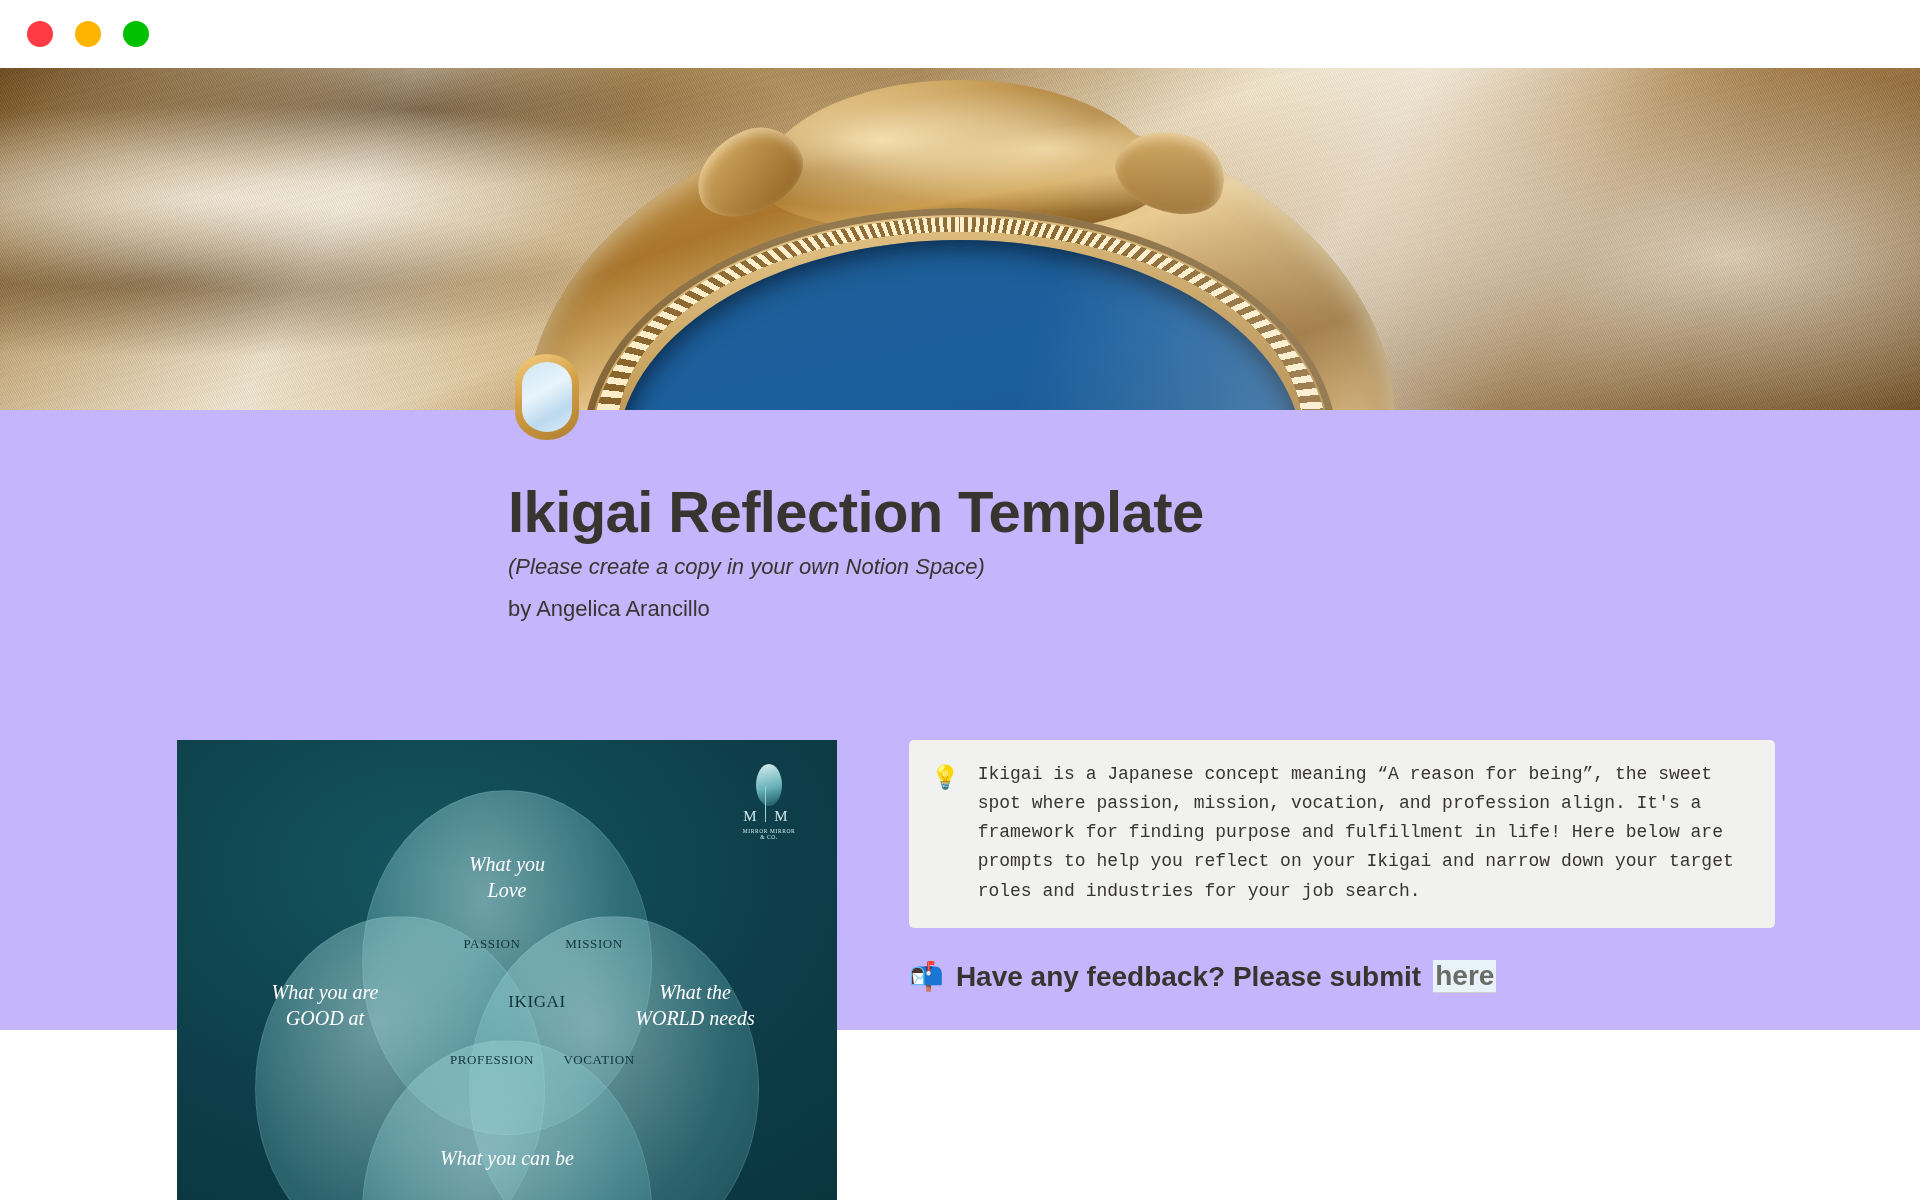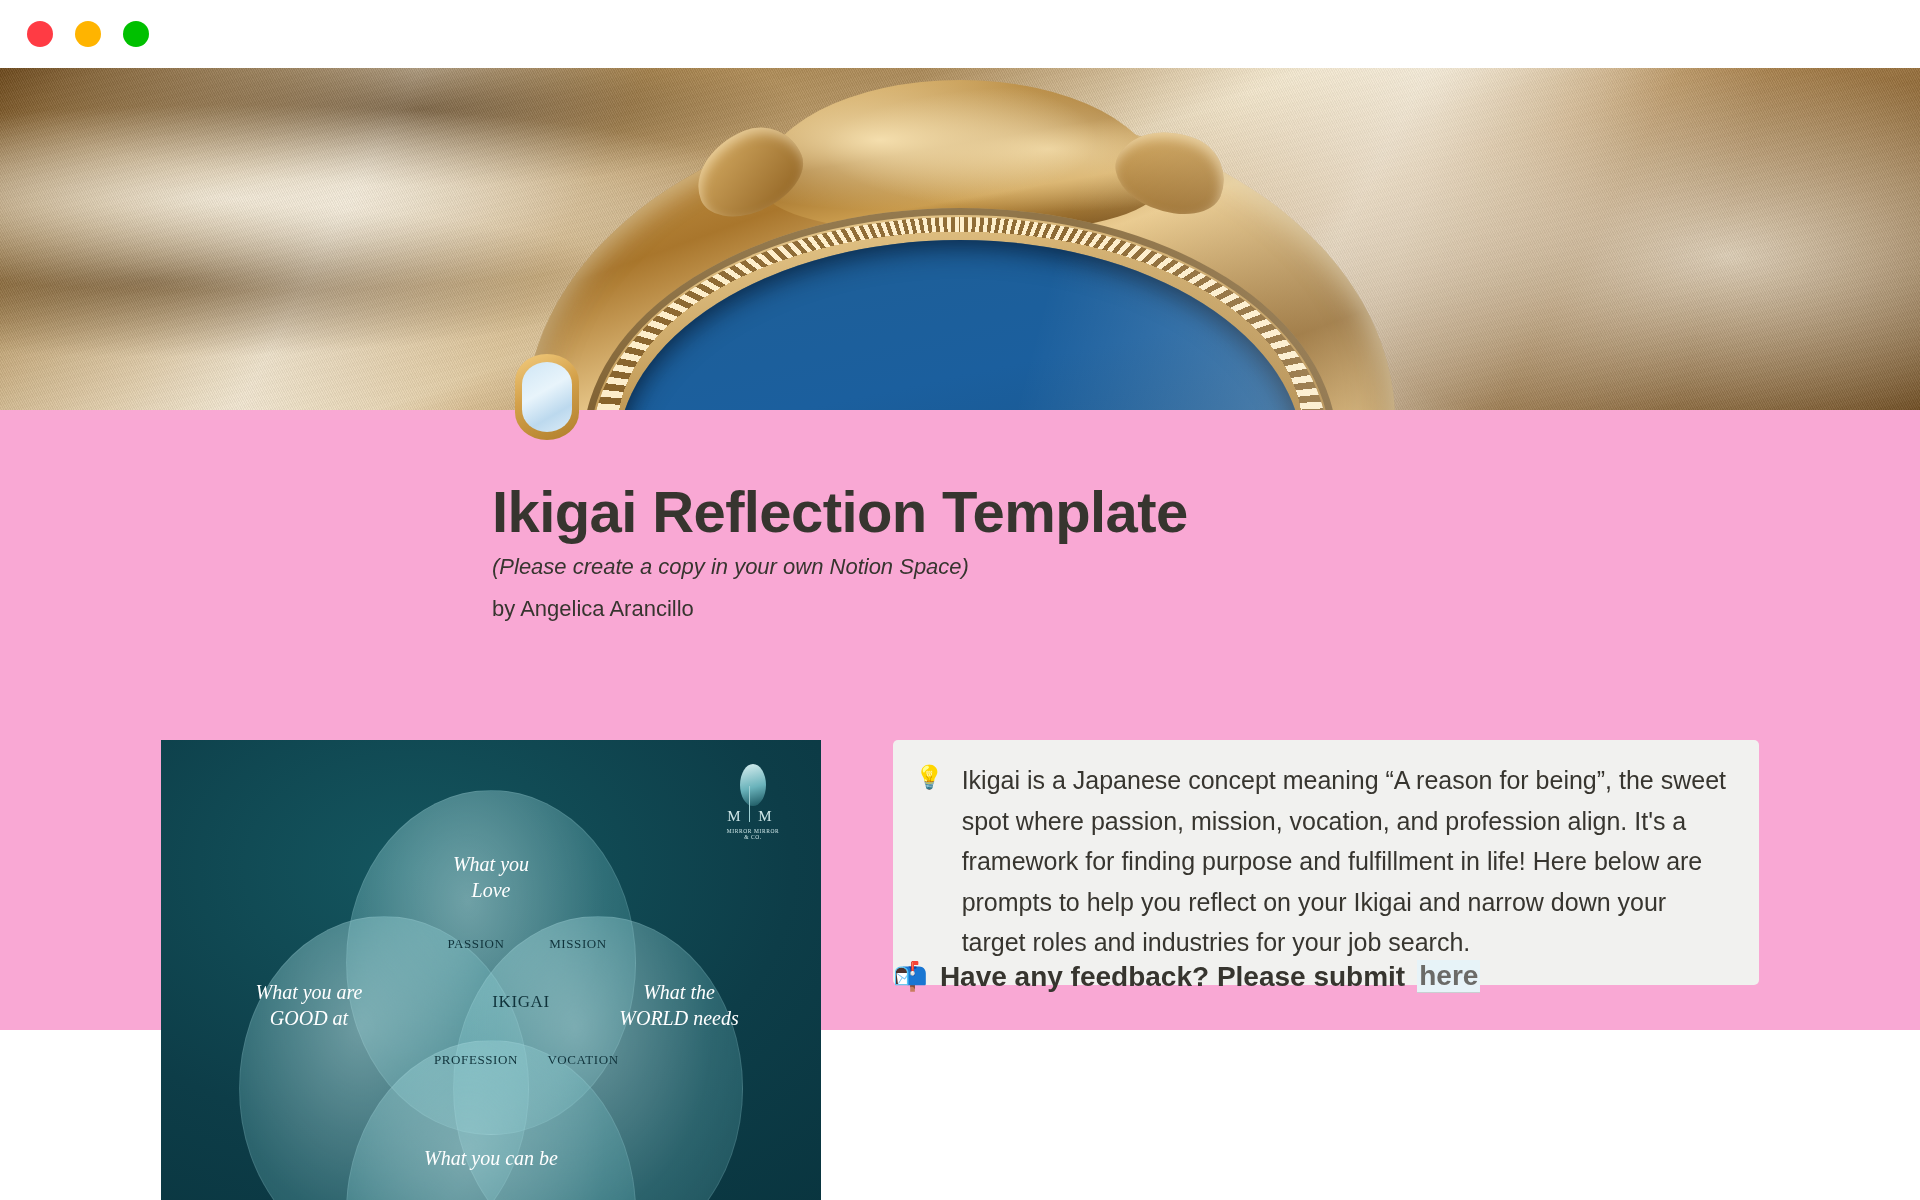--- a/index.html
+++ b/index.html
@@ -138,21 +138,22 @@
   .mirror-ico .inner {
     position: absolute; left: 7px; top: 8px; right: 7px; bottom: 8px;
     border-radius: 50% 50% 50% 50% / 32% 32% 32% 32%;
     background: linear-gradient(150deg, #cfe6f5 0%, #e8f4fb 42%, #bcd9ee 72%, #dcecf7 100%);
   }
 
   
   .page {
     position: absolute; top: 410px; left: 0;
     width: 1920px; height: 620px;
-    background: #f9a8d4;
+    background: #c4b5fd;
+    padding-left: 16px;
   }
   .content { position: relative; width: 1920px; }
 
   .page-title {
     position: absolute; left: 492px; top: 68px;
     font-size: 58px; font-weight: 700; letter-spacing: -0.6px;
     color: #37352F;
     white-space: nowrap;
   }
   .subtitle {
@@ -241,21 +242,21 @@
   .callout-box {
     position: absolute; left: 893px; top: 330px;
     width: 866px;
     background: #F1F1EF;
     border-radius: 5px;
     padding: 20px 24px 22px 22px;
     display: flex; gap: 18px;
   }
   .callout-box .bulb { font-size: 23px; line-height: 1.5; flex: 0 0 auto; }
   .callout-box .ctext {
-    font-size: 25px; line-height: 1.62; color: #37352F;
+    font-size: 18px; line-height: 1.62; color: #37352F; font-family: Liberation Mono, monospace;
   }
 
   .feedback-line {
     position: absolute; left: 893px; top: 550px;
     font-size: 28px; font-weight: 700; color: #37352F;
     display: flex; align-items: center; gap: 12px;
     white-space: nowrap;
   }
   .feedback-line .mailbox { font-size: 28px; }
   .feedback-line .here {

